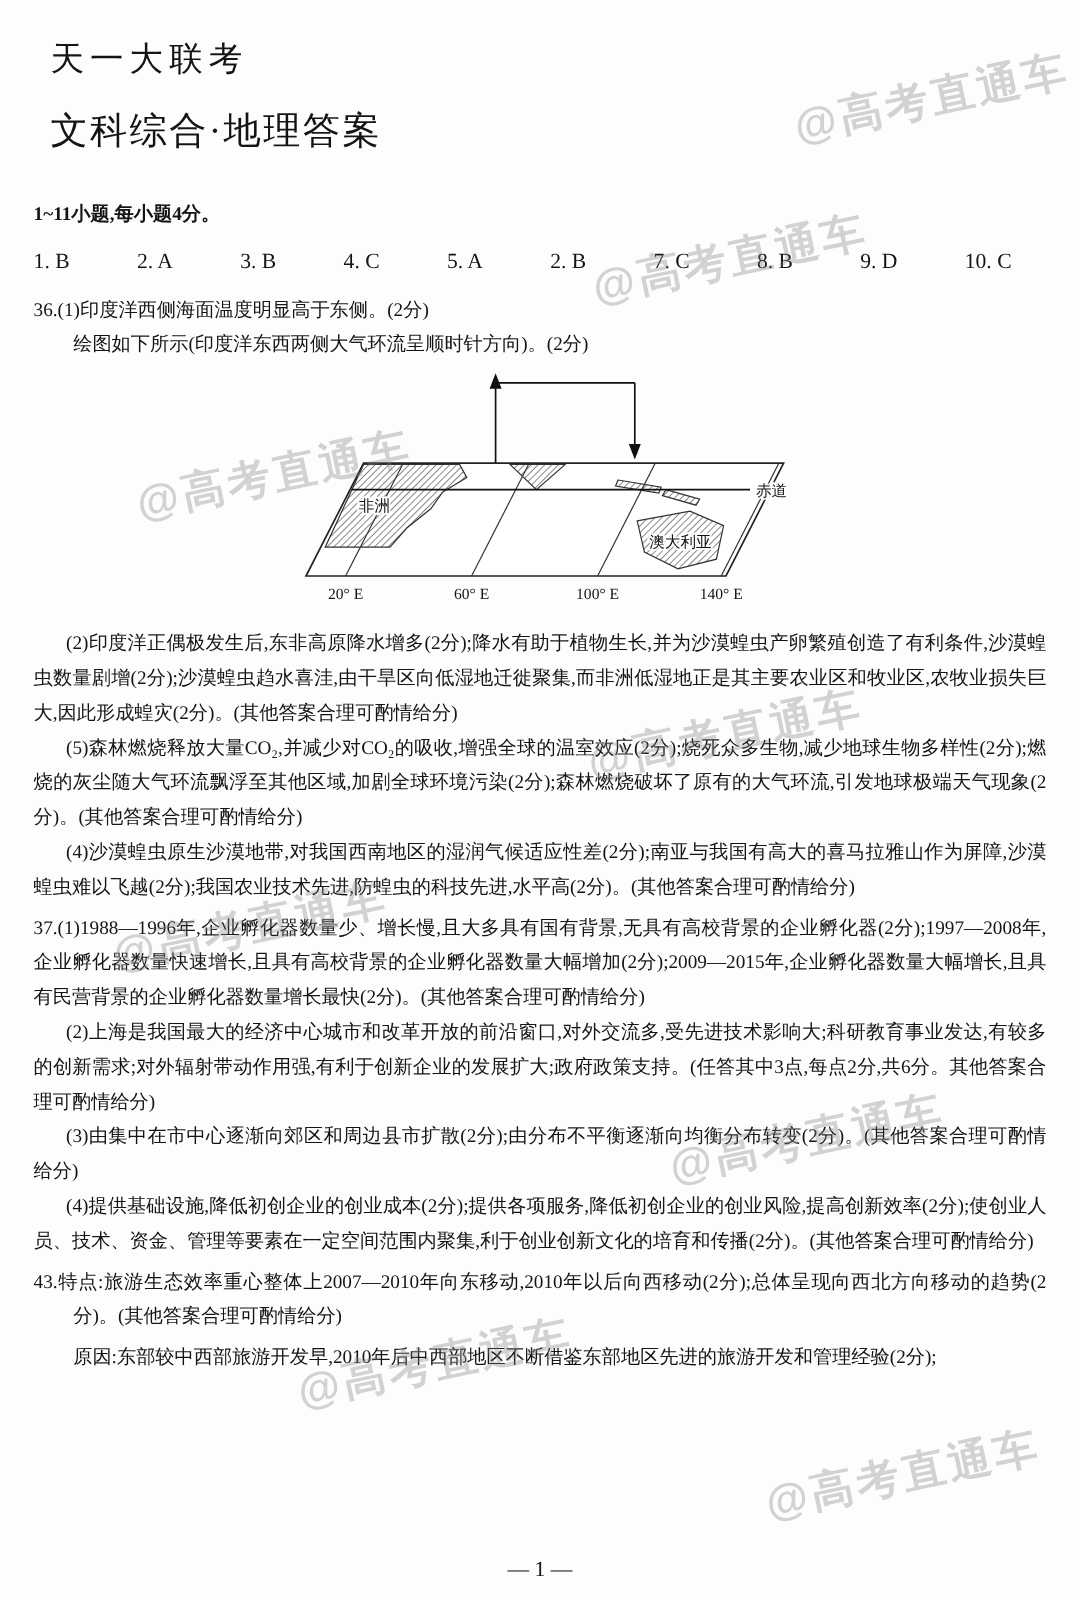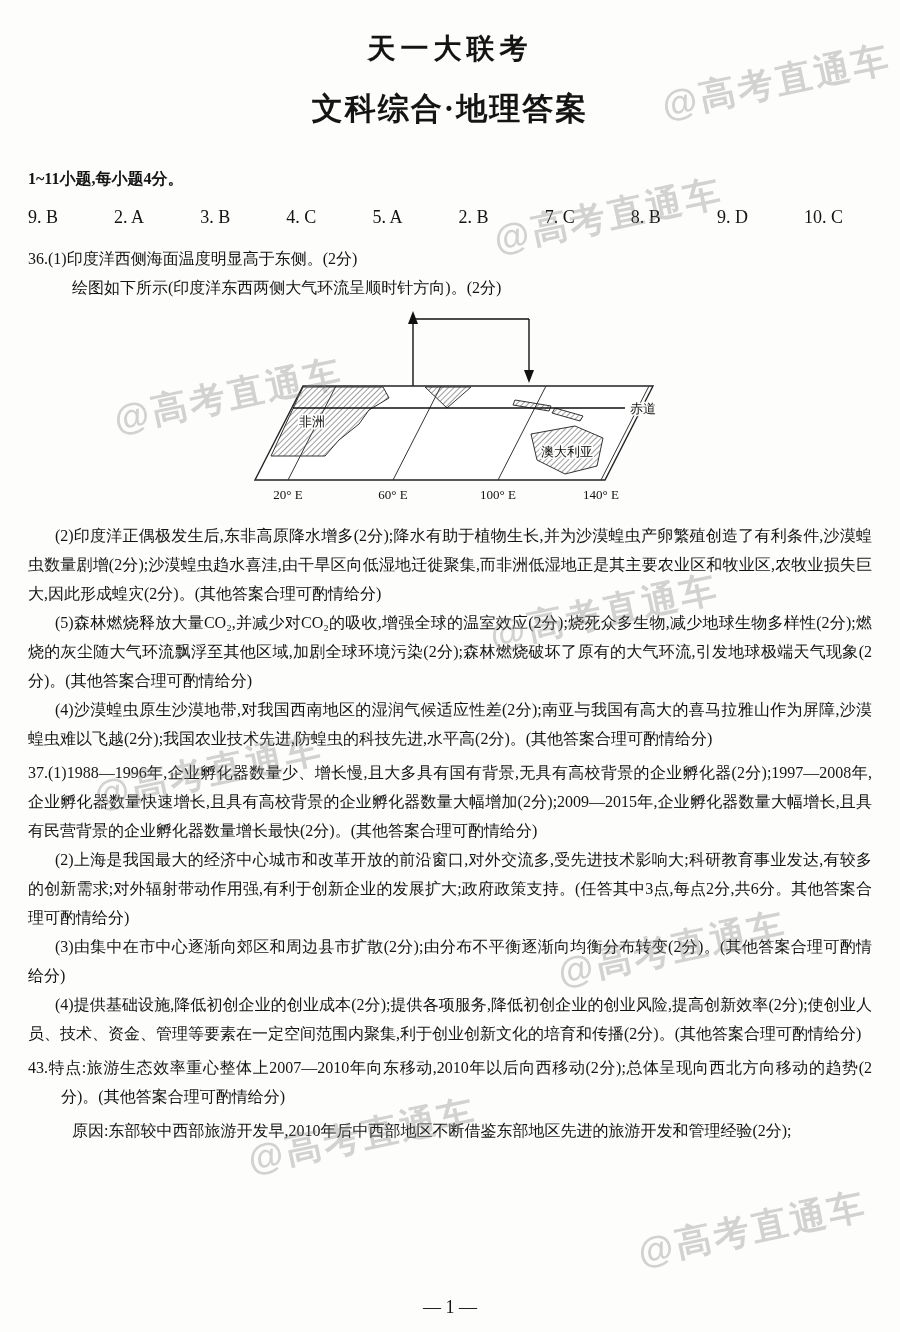--- a/index.html
+++ b/index.html
@@ -18,35 +18,35 @@
   }
   .wm1{left:660px;top:58px}
   .wm2{left:492px;top:192px}
   .wm3{left:112px;top:372px}
   .wm4{left:488px;top:588px}
   .wm5{left:92px;top:748px}
   .wm6{left:556px;top:925px}
   .wm7{left:246px;top:1112px}
   .wm8{left:636px;top:1205px}
   
-  h1,h2,h3{text-align:center;margin:14px;font-weight:bold;position:relative;z-index:2}
+  h1,h2,h3{margin:14px;font-weight:normal;position:relative;z-index:2}
   h1{font-size:28px;letter-spacing:5px;margin-top:12px}
   h2{font-size:25px;margin-top:20px;letter-spacing:1px}
   h3{font-size:31px;margin-top:20px;letter-spacing:2px}
   
   .body-text{position:relative;z-index:2}
   .body-text p{margin:0;font-size:16px;line-height:29px;text-align:justify}
   p.intro{margin-top:34px;font-weight:bold}
   .answers-row{display:flex;justify-content:space-between;width:815px;
     font-size:18px;line-height:29px;margin-top:10px}
   p.ans11{margin-top:4px}
   p.mt{margin-top:12px}
   p.sub{text-indent:27px}
   p.hang{padding-left:33px;text-indent:-33px}
-  p.ind{margin-left:44px}
+  p.ind{margin-left:33px}
   p.gap{margin-top:5px}
   figure.diagram{margin:6px 0 4px 205px;padding:0}
   svg text{font-size:13px;font-family:"Liberation Serif","DejaVu Serif",serif;fill:#111}
   svg text.halo{stroke:#fdfdfb;stroke-width:3px;paint-order:stroke}
   .footer{position:absolute;left:0;right:0;bottom:14px;text-align:center;
     font-size:18px;z-index:2}
 </style>
 </head>
 <body>
 
@@ -64,21 +64,21 @@
   <header>
     <h1>天一大联考</h1>
     <h3>文科综合·地理答案</h3>
   </header>
 
   <div class="body-text">
 
     <p class="intro">1~11小题,每小题4分。</p>
 
     <div class="answers-row">
-      <span>9. B</span>
+      <span>1. B</span>
       <span>2. A</span>
       <span>3. B</span>
       <span>4. C</span>
       <span>5. A</span>
       <span>2. B</span>
       <span>7. C</span>
       <span>8. B</span>
       <span>9. D</span>
       <span>10. C</span>
     </div>

